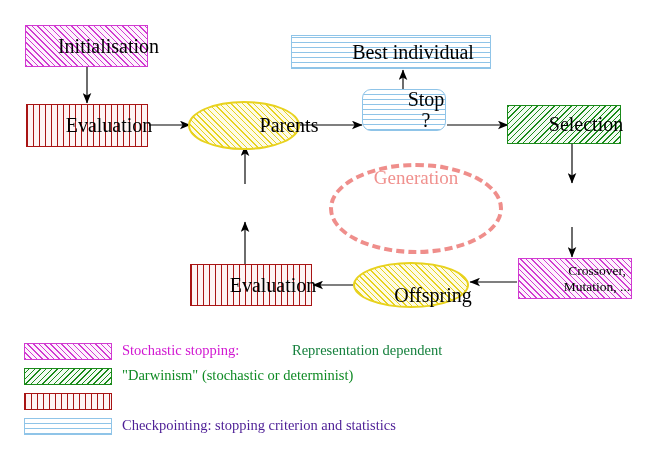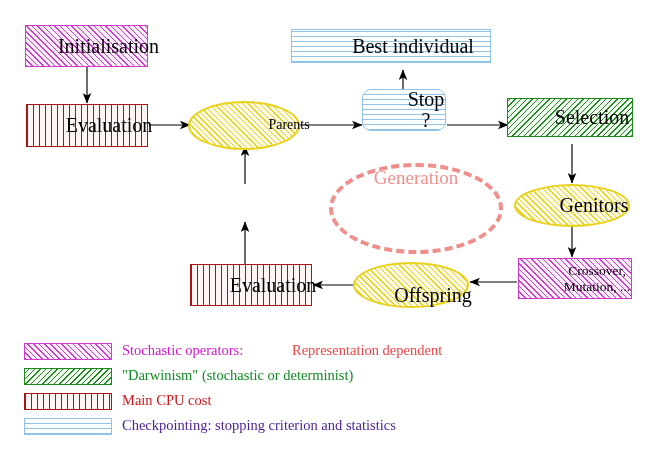--- a/index.html
+++ b/index.html
@@ -53,21 +53,21 @@
     display:flex;align-items:flex-start;justify-content:center;
   }
   .gen-ellipse .lbl{color:#f0918e;}
 
   
   #legend{position:absolute;left:0;top:336px;width:662px;height:120px;}
   .leg-row{position:absolute;left:0;width:662px;height:25px;display:flex;align-items:center;}
   .swatch{position:absolute;left:24px;width:88px;height:17px;box-sizing:border-box;}
   .leg-text{position:absolute;left:122px;font-size:14.5px;white-space:pre;letter-spacing:0px;}
   .t-magenta{color:#d117d1;}
-  .t-gold{color:#ef4444;}
+  .t-gold{color:#15803d;}
   .t-green{color:#0f8a24;}
   .t-red{color:#d0161b;}
   .t-ltblue{color:#4c1d95;}
 </style>
 </head>
 <body>
 
 <div id="stage">
 
   <svg id="svg-layer" viewBox="0 0 662 471">
@@ -104,38 +104,35 @@
 
   <div class="node skin-magenta" style="left:25px;top:25px;width:123px;height:42px;">
     <span class="lbl" style="font-size:20px;">Initialisation</span>
   </div>
 
   <div class="node skin-red" style="left:26px;top:104px;width:122px;height:43px;">
     <span class="lbl" style="font-size:20px;">Evaluation</span>
   </div>
 
   <div class="node skin-yellow ellipse" style="left:188px;top:101px;width:112px;height:49px;">
-    <span class="lbl" style="font-size:14px;margin-left:46px;">Parents</span>
+    <span class="lbl" style="font-size:20px;margin-left:46px;">Parents</span>
   </div>
 
-  <div class="node skin-blue" style="left:291px;top:29px;width:200px;height:34px;align-items:center;">
+  <div class="node skin-blue" style="left:291px;top:35px;width:200px;height:34px;align-items:center;">
     <span class="lbl" style="font-size:20px;">Best individual</span>
   </div>
 
   <div class="node skin-blue rounded" style="left:362px;top:89px;width:84px;height:42px;">
     <span class="lbl" style="font-size:20px;">Stop ?</span>
   </div>
 
-  <div class="node skin-green" style="left:507px;top:98px;width:126px;height:39px;">
+  <div class="node skin-green" style="left:507px;top:105px;width:114px;height:39px;">
     <span class="lbl" style="font-size:20px;">Selection</span>
   </div>
 
-  <div class="node skin-yellow ellipse" style="left:514px;top:184px;width:116px;height:43px;">
-    <span class="lbl" style="font-size:20px;">Genitors</span>
-  </div>
 
   <div class="node skin-magenta" style="left:518px;top:258px;width:114px;height:41px;">
     <span class="lbl" style="font-size:13.5px;line-height:1.18;">Crossover,
 Mutation, ...</span>
   </div>
 
   <div class="node skin-yellow ellipse" style="left:353px;top:262px;width:116px;height:46px;align-items:flex-end;">
     <span class="lbl" style="font-size:20px;">Offspring</span>
   </div>
 
@@ -145,32 +142,31 @@
 
 
   <div class="gen-ellipse" style="left:329px;top:163px;width:166px;height:83px;">
     <span class="lbl" style="font-size:19px;">Generation</span>
   </div>
 
   <div id="legend">
 
     <div class="leg-row" style="top:2px;">
       <span class="swatch skin-magenta" style="top:5px;"></span>
-      <span class="leg-text t-magenta">Stochastic operators:</span>
+      <span class="leg-text t-magenta">Stochastic stopping:</span>
       <span class="leg-text t-gold" style="left:292px;">Representation dependent</span>
     </div>
 
     <div class="leg-row" style="top:27px;">
       <span class="swatch skin-green" style="top:5px;"></span>
       <span class="leg-text t-green">"Darwinism" (stochastic or determinist)</span>
     </div>
 
     <div class="leg-row" style="top:52px;">
       <span class="swatch skin-red" style="top:5px;"></span>
-      <span class="leg-text t-red">Main CPU cost</span>
     </div>
 
     <div class="leg-row" style="top:77px;">
       <span class="swatch skin-blue" style="top:5px;"></span>
       <span class="leg-text t-ltblue">Checkpointing: stopping criterion and statistics</span>
     </div>
 
   </div>
 
 </div>

